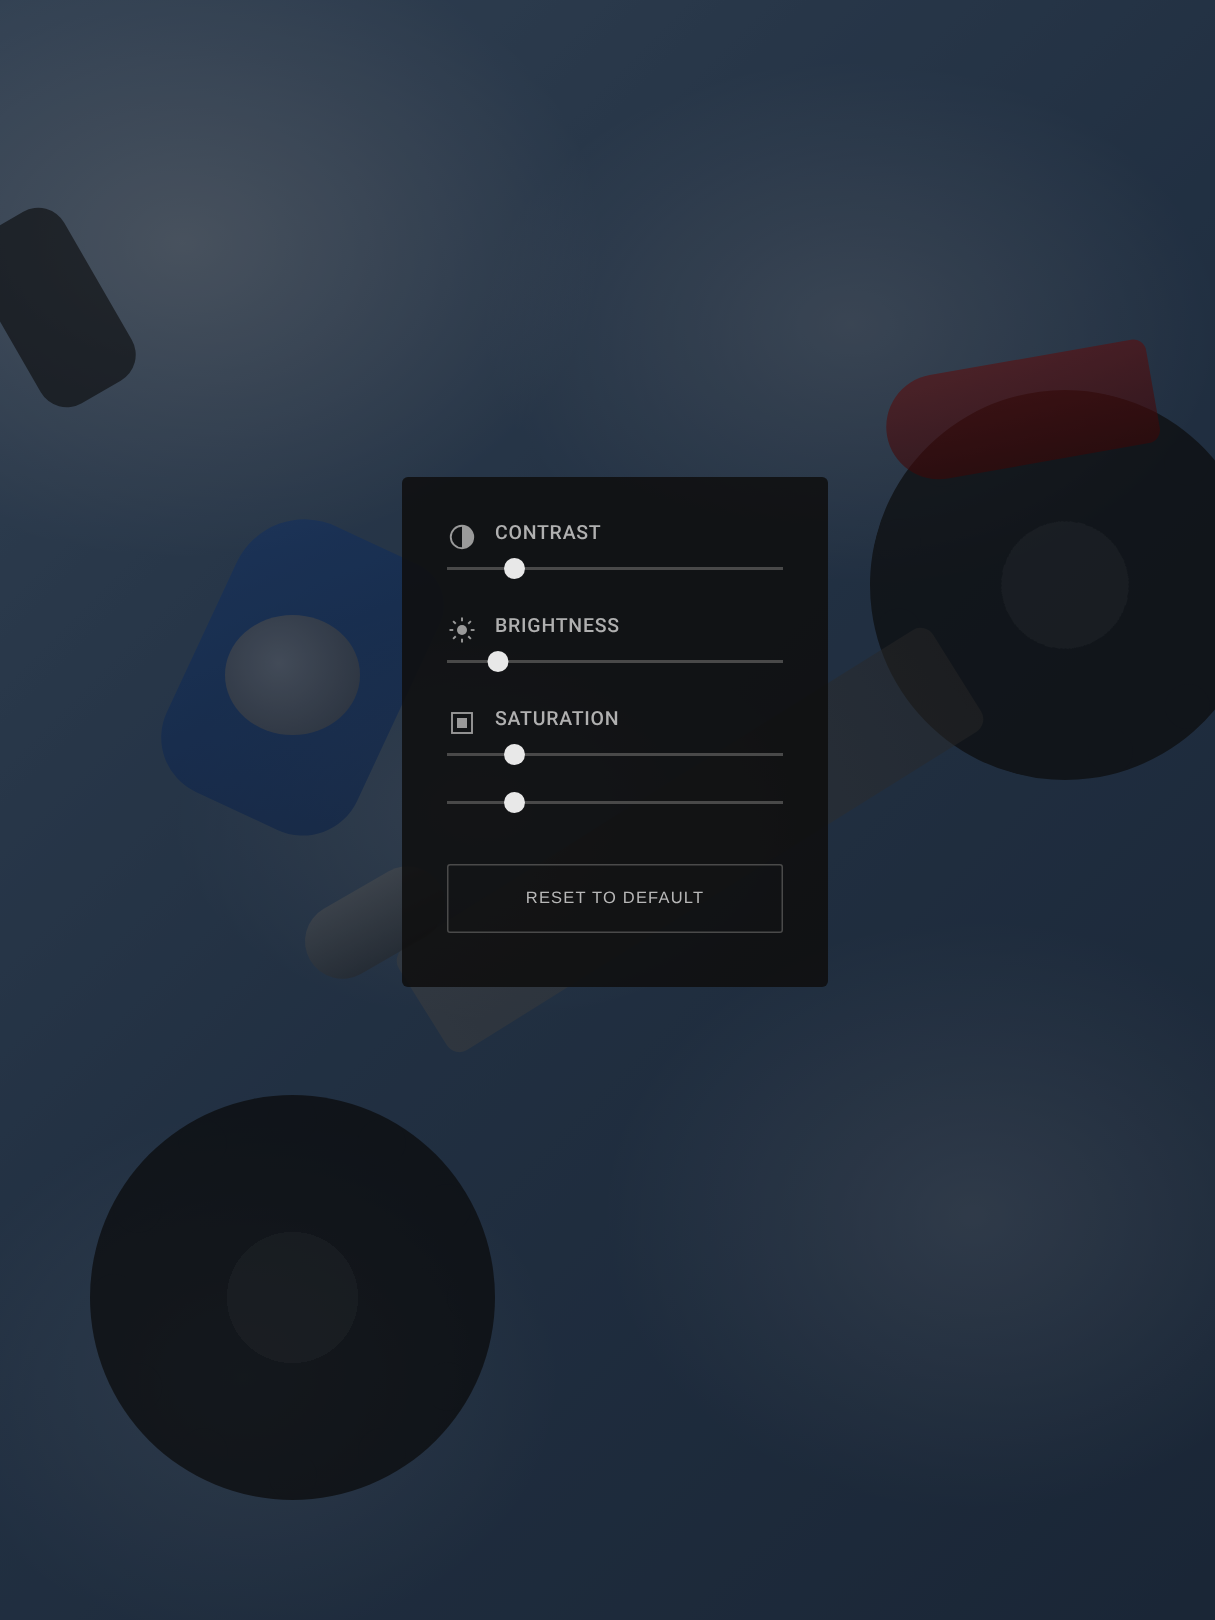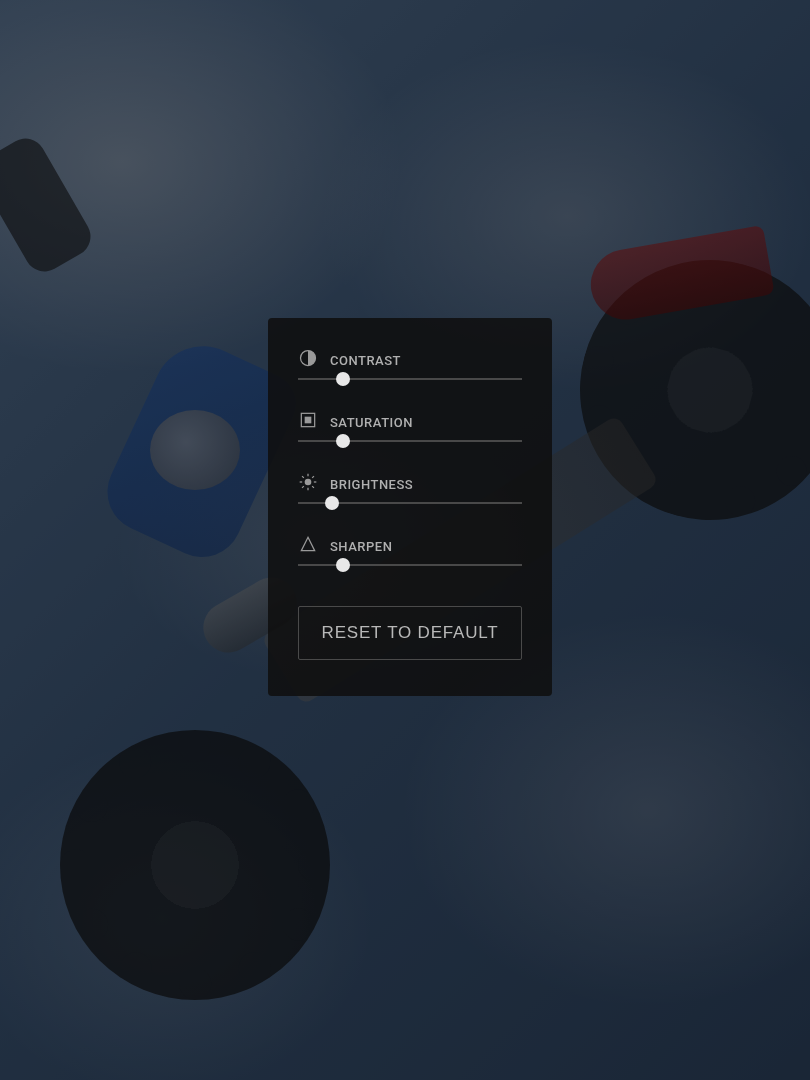--- a/index.html
+++ b/index.html
@@ -121,21 +121,21 @@
   padding: 30px 30px 36px 30px;
 }
 
 .control {
   margin-bottom: 30px;
 }
 .control:last-of-type { margin-bottom: 0; }
 
 .control-header {
   display: flex;
-  align-items: flex-end;
+  align-items: flex-start;
   gap: 12px;
   margin-bottom: 10px;
 }
 
 .icon {
   width: 20px;
   height: 20px;
   display: flex;
   align-items: center;
   justify-content: center;
@@ -172,21 +172,21 @@
   transform: translate(-50%, -50%);
 }
 
 .reset-button {
   margin-top: 40px;
   width: 100%;
   padding: 16px 0;
   background: transparent;
   border: 1px solid #4a4a4a;
   color: #b8b8b8;
-  font-size: 17px;
+  font-size: 11px;
   font-weight: 500;
   letter-spacing: 0.8px;
   cursor: pointer;
   border-radius: 2px;
 }
 </style>
 </head>
 <body>
 
 <div class="background"></div>
@@ -208,35 +208,20 @@
 
   <div class="control">
     <div class="control-header">
       <span class="icon">
         <svg viewBox="0 0 24 24">
             <circle cx="12" cy="12" r="9"></circle>
             <path d="M12 3 A9 9 0 0 1 12 21 Z" fill="#9a9a9a" stroke="none"></path>
           </svg>
       </span>
       <span class="label">CONTRAST</span>
-    </div>
-    <div class="slider-track">
-      <div class="slider-thumb" style="left:20%"></div>
-    </div>
-  </div>
-
-  <div class="control">
-    <div class="control-header">
-      <span class="icon">
-        <svg viewBox="0 0 24 24">
-            <rect x="4" y="4" width="16" height="16"></rect>
-            <rect x="8" y="8" width="8" height="8" fill="#9a9a9a" stroke="none"></rect>
-          </svg>
-      </span>
-      <span class="label">SATURATION</span>
     </div>
     <div class="slider-track">
       <div class="slider-thumb" style="left:20%"></div>
     </div>
   </div>
 
   <div class="control">
     <div class="control-header">
       <span class="icon">
         <svg viewBox="0 0 24 24">
@@ -255,26 +240,33 @@
     </div>
     <div class="slider-track">
       <div class="slider-thumb" style="left:15%"></div>
     </div>
   </div>
 
   <div class="control">
     <div class="control-header">
       <span class="icon">
         <svg viewBox="0 0 24 24">
-            <path d="M12 4 L20 20 L4 20 Z"></path>
+            <rect x="4" y="4" width="16" height="16"></rect>
+            <rect x="8" y="8" width="8" height="8" fill="#9a9a9a" stroke="none"></rect>
           </svg>
       </span>
-      <span class="label">SHARPEN</span>
+      <span class="label">SATURATION</span>
     </div>
     <div class="slider-track">
       <div class="slider-thumb" style="left:20%"></div>
     </div>
   </div>
 
+  <div class="control">
+    <div class="slider-track">
+      <div class="slider-thumb" style="left:20%"></div>
+    </div>
+  </div>
+
 
   <button class="reset-button">RESET TO DEFAULT</button>
 
 </div>
 
 </body></html>

